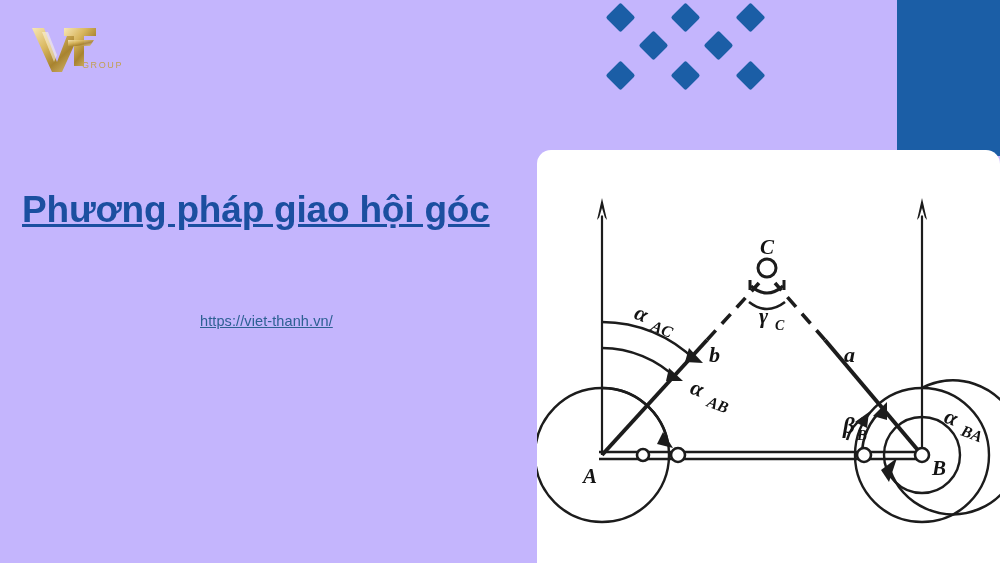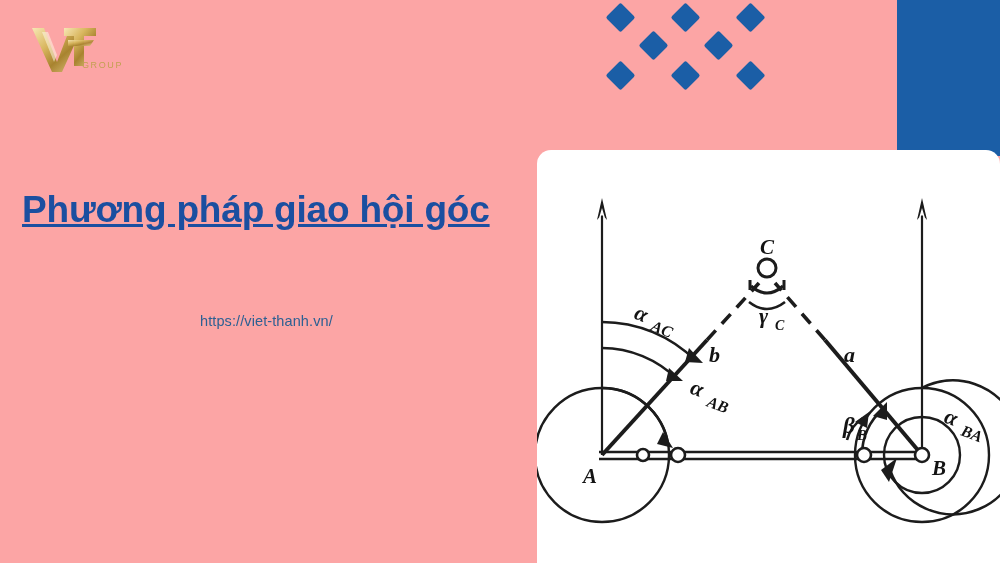--- a/index.html
+++ b/index.html
@@ -103,21 +103,21 @@
   }
   .dgm-node {
     fill: #ffffff;
     stroke: #1c1c1c;
     stroke-width: 2.6;
   }
 </style>
 </head>
 <body>
 
-<div id="slide" style="background: #fca5a5;">
+<div id="slide" style="background: #c4b5fd;">
 
   <div id="logo">
     <svg width="100" height="52" viewBox="0 0 100 52">
       <defs>
         <linearGradient id="goldgrad" x1="0" y1="0" x2="1" y2="1">
           <stop offset="0%" stop-color="#f7e7b6"></stop>
           <stop offset="35%" stop-color="#d9b75f"></stop>
           <stop offset="62%" stop-color="#a8832f"></stop>
           <stop offset="100%" stop-color="#e6cd8c"></stop>
         </linearGradient>
@@ -142,21 +142,21 @@
       <div class="diamond" style="left: 108px; top: 35px; background: rgb(27, 94, 166);"></div>
       <div class="diamond" style="left: 10px; top: 65px; background: rgb(27, 94, 166);"></div>
       <div class="diamond" style="left: 75px; top: 65px; background: rgb(27, 94, 166);"></div>
       <div class="diamond" style="left: 140px; top: 65px; background: rgb(27, 94, 166);"></div>
     </div>
 
   <div id="blue-block" style="background: rgb(27, 94, 166);"></div>
 
   <h1 id="page-title" style="color: rgb(27, 79, 160); text-decoration: underline;">Phương pháp giao hội góc</h1>
 
-  <div id="site-url" style="color: rgb(45, 96, 147);">https://viet-thanh.vn/</div>
+  <div id="site-url" style="color: rgb(45, 96, 147); text-decoration: underline;">https://viet-thanh.vn/</div>
 
   <div id="figure-card">
     <svg width="463" height="413" viewBox="0 0 463 413">
 
       <circle cx="65" cy="305" r="67" class="dgm-stroke" stroke-width="2.4"></circle>
       <circle cx="385" cy="305" r="67" class="dgm-stroke" stroke-width="2.4"></circle>
       <circle cx="385" cy="305" r="38" class="dgm-stroke" stroke-width="2.4"></circle>
 
       <line x1="65" y1="55" x2="65" y2="305" class="dgm-stroke" stroke-width="2.2"></line>
       <path d="M65 48 L60 70 L65 64 L70 70 Z" fill="#1c1c1c"></path>

